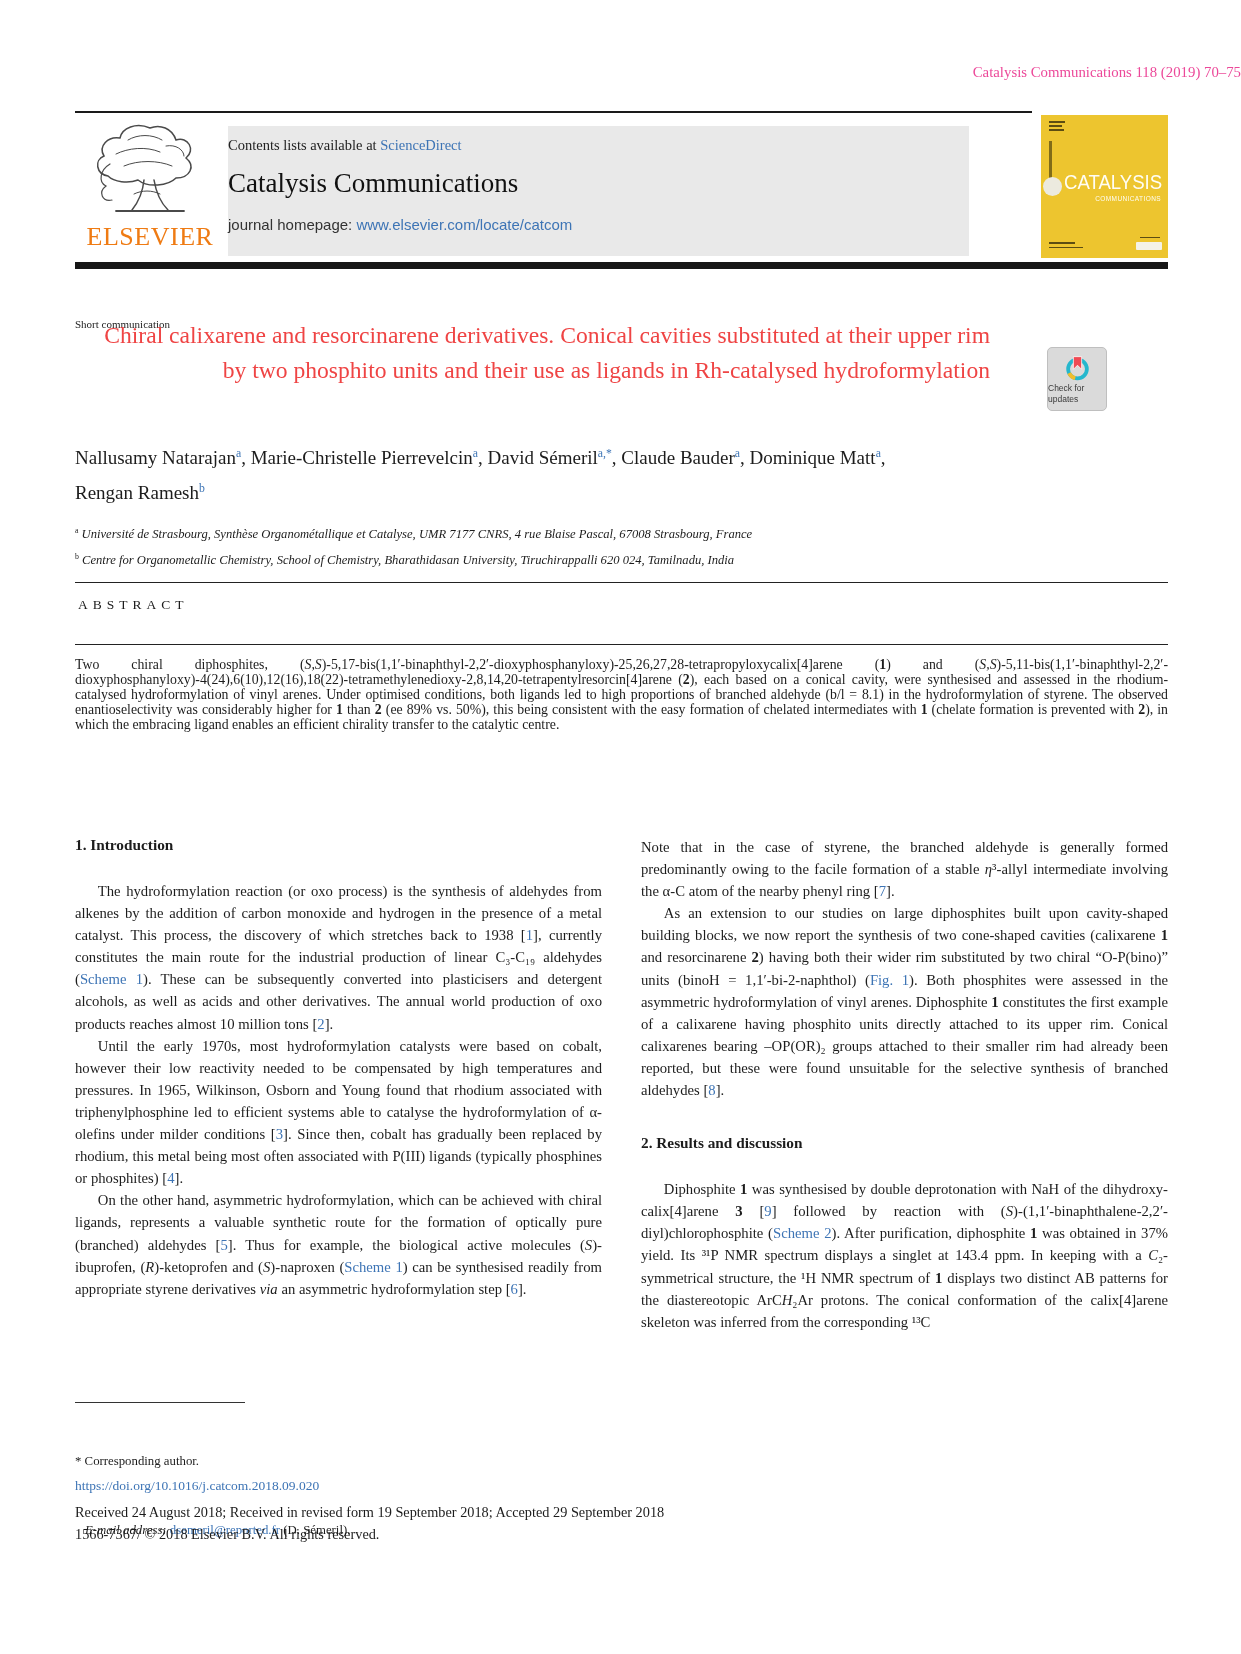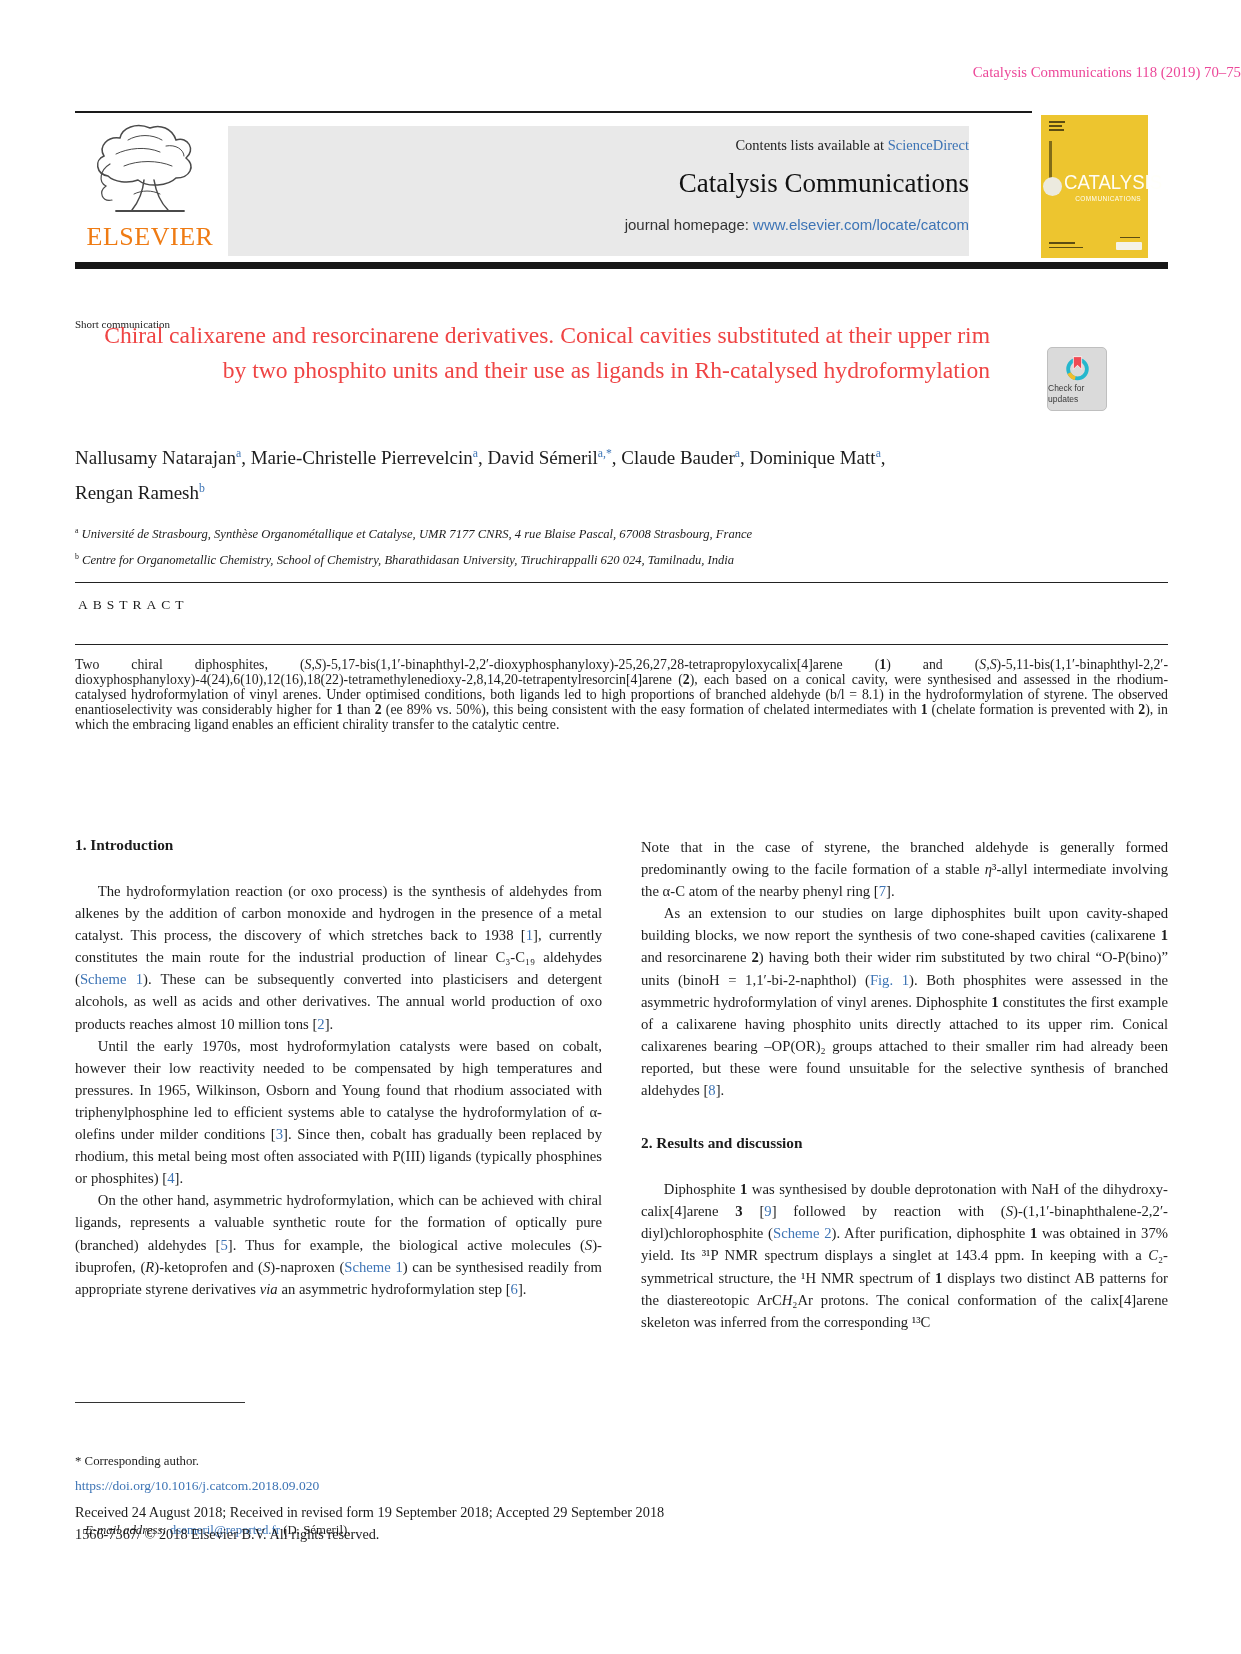--- a/index.html
+++ b/index.html
@@ -5,26 +5,26 @@
   html,body{margin:0;padding:0;background:#ffffff;}
   body{width:1241px;height:1654px;position:relative;font-family:"Liberation Serif",serif;color:#1c1c1c;}
   .page{position:absolute;inset:0;overflow:hidden;}
   .blue{color:#3d74b5;}
   
   .running-head{position:absolute;top:64px;left:0;width:100%;text-align:right;font-size:14.8px;color:#ec4899;}
   
   .rule-top{position:absolute;top:111px;left:75px;width:957px;height:1.5px;background:#1a1a1a;}
   .logo{position:absolute;top:120px;left:80px;width:140px;text-align:center;}
   .wordmark{font-size:26px;color:#ef7b13;letter-spacing:.5px;margin-top:-2px;}
-  .banner{position:absolute;top:126px;left:228px;width:741px;height:130px;background:#e9e9e9;text-align:right;}
+  .banner{position:absolute;top:126px;left:228px;width:741px;height:130px;background:#e9e9e9;text-align:left;}
   .banner .contents{padding-top:11px;font-size:14.5px;color:#222;}
   .banner .jtitle{margin-top:14px;font-size:27px;color:#111;}
   .banner .homepage{margin-top:17px;font-size:15px;font-family:"Liberation Sans",sans-serif;color:#333;}
   
-  .cover{position:absolute;top:115px;left:1041px;width:107px;height:143px;background:#edc52f;}
+  .cover{position:absolute;top:115px;left:1041px;width:127px;height:143px;background:#edc52f;}
   .cv-bar{position:absolute;background:#5c4d12;}
   .cv-vert{position:absolute;top:26px;left:8px;width:3px;height:44px;background:#5c4d12;opacity:.75;}
   .cv-c{position:absolute;top:62px;left:2px;width:19px;height:19px;border-radius:50%;background:#eceadf;}
   .cv-cat{position:absolute;top:56px;left:23px;font-family:"Liberation Sans",sans-serif;font-size:20px;font-weight:400;color:rgba(255,255,250,.97);transform:scaleX(.93);transform-origin:left;white-space:nowrap;}
   .cv-comm{position:absolute;top:80px;right:7px;font-size:6.5px;letter-spacing:.4px;color:rgba(255,255,250,.97);font-family:"Liberation Sans",sans-serif;}
   .cv-chip{position:absolute;bottom:8px;right:6px;width:26px;height:8px;background:#f4f2e8;border-radius:1px;}
   .bar{position:absolute;top:262px;left:75px;width:1093px;height:7px;background:#161616;}
   
   .arttype{position:absolute;top:282px;left:75px;font-size:11px;margin-top:36px;}
   .title{position:absolute;top:318px;left:75px;width:915px;margin:0;font-size:23.6px;line-height:34.6px;font-weight:400;color:#ef4444;text-align:right;}

